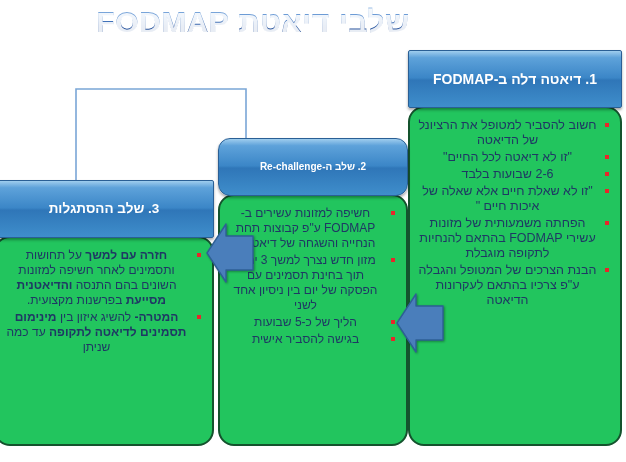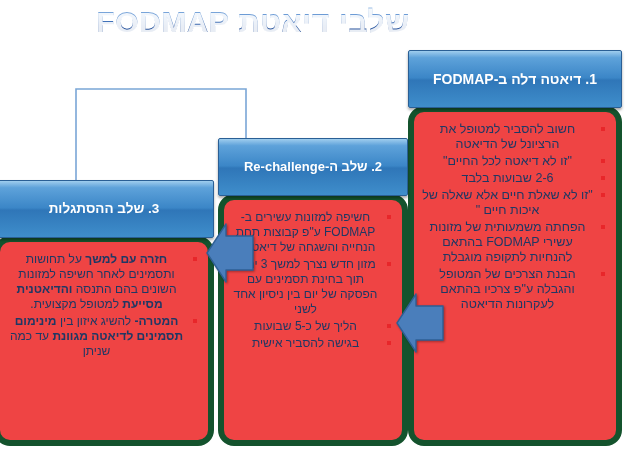--- a/index.html
+++ b/index.html
@@ -56,23 +56,23 @@
     font-weight: bold;
     text-align: center;
     box-shadow: 0 2px 3px rgba(0,0,0,0.35);
     padding: 20px 6px;
     line-height: 16px;
     z-index: 6;
   }
   .panel-body {
     position: relative;
     box-sizing: border-box;
-    border: 6px solid #14532d;
+    border: 2px solid #14532d;
     border-radius: 16px;
-    background: #ef4444;
+    background: #22c55e;
     color: #1f3864;
     z-index: 4;
     padding: 10px 9px 8px 8px;
     margin-top: -2px;
   }
   .panel-body ul {
     list-style: none;
     margin: 0;
     padding: 0;
   }
@@ -94,21 +94,21 @@
   }
   .b { font-weight: bold; }
 
   
   #panel-1 { top: 50px; right: 4px; width: 214px; }
   #panel-1 .panel-header { font-size: 14px; }
   #panel-1 .panel-body { font-size: 12.5px; min-height: 340px; }
 
   
   #panel-2 { top: 138px; right: 218px; width: 190px; }
-  #panel-2 .panel-header { font-size: 13px; }
+  #panel-2 .panel-header { font-size: 10px; border-radius: 12px; }
   #panel-2 .panel-body { font-size: 12px; min-height: 252px; }
 
   
   #panel-3 { top: 180px; right: 412px; width: 220px; }
   #panel-3 .panel-header { font-size: 13.5px; }
   #panel-3 .panel-body { font-size: 12px; min-height: 210px; }
 
   
   .block-arrow {
     position: absolute;
@@ -168,20 +168,20 @@
 
 <svg class="block-arrow" style="top:292px; right:182px;" viewBox="0 0 48 62" width="48" height="62">
   <path d="M 47,14 L 20,14 L 20,2 L 1,31 L 20,60 L 20,48 L 47,48 Z" fill="#4a7ebb" stroke="#2e5f95" stroke-width="1.4" stroke-linejoin="round"></path>
 </svg>
 
 <div class="panel" id="panel-3">
   <div class="panel-header">3. שלב ההסתגלות</div>
   <div class="panel-body">
     <ul>
       <li>
-        <span class="b">חזרה עם למשך </span><span>על תחושות ותסמינים לאחר חשיפה למזונות השונים בהם התנסה </span><span class="b">והדיאטנית מסייעת </span><span>למטופל מקצועית.</span>
+        <span class="b">חזרה עם למשך </span><span>על תחושות ותסמינים לאחר חשיפה למזונות השונים בהם התנסה </span><span class="b">והדיאטנית מסייעת </span><span>בפרשנות מקצועית.</span>
       </li>
       <li>
-        <span class="b">המטרה- </span><span>להשיג איזון בין </span><span class="b">מינימום תסמינים לדיאטה מגוונת </span><span>עד כמה שניתן</span>
+        <span class="b">המטרה- </span><span>להשיג איזון בין </span><span class="b">מינימום תסמינים לדיאטה לתקופה </span><span>עד כמה שניתן</span>
       </li>
     </ul>
   </div>
 </div>
 
 </body></html>

